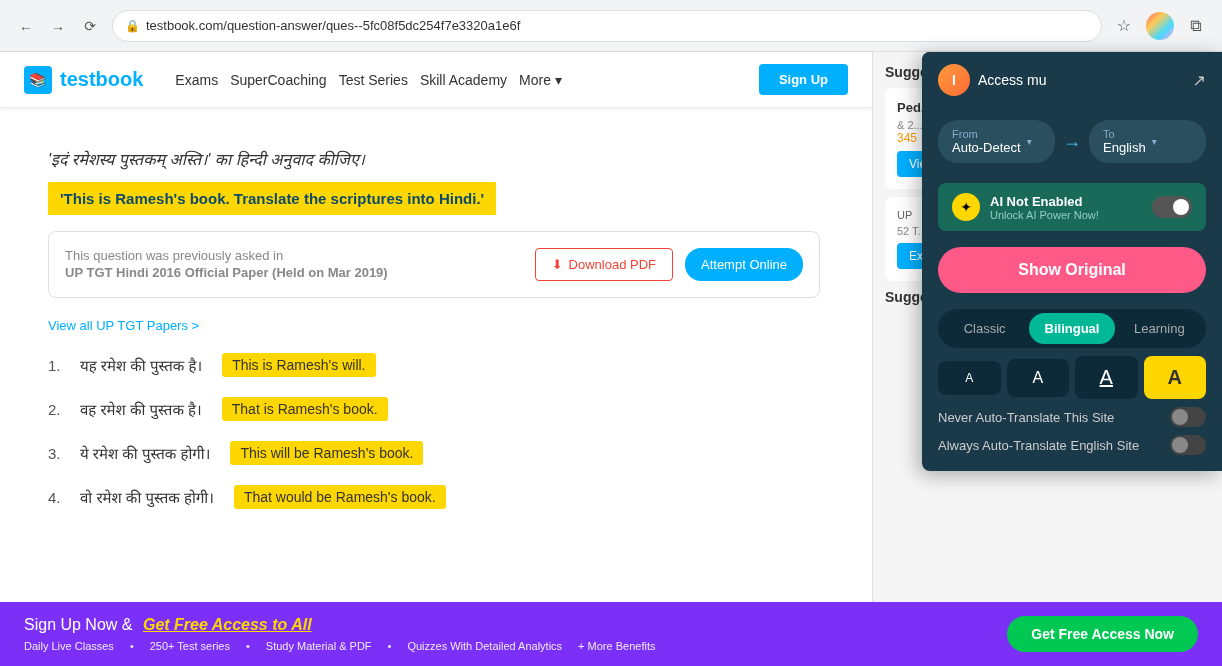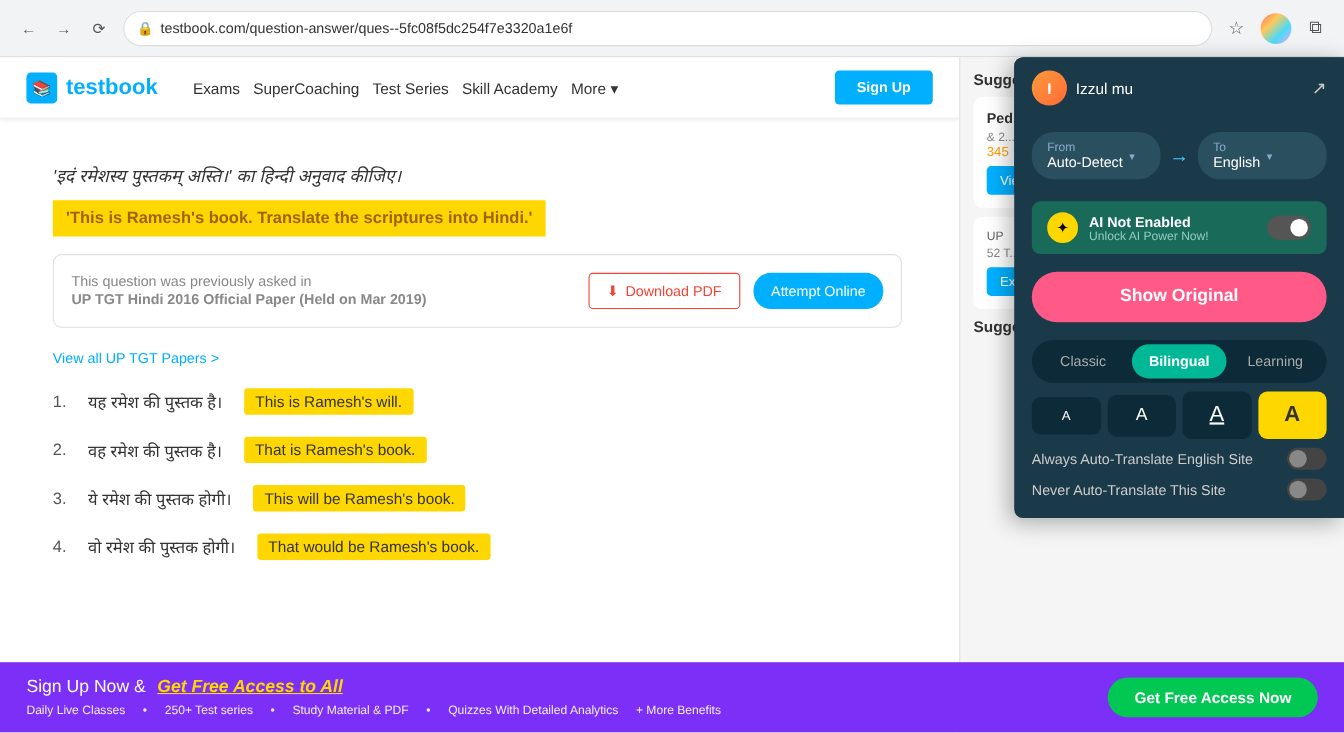--- a/index.html
+++ b/index.html
@@ -93,21 +93,21 @@
       padding: 20px 24px;
       max-width: 820px;
     }
     .question-title-hindi {
       font-size: 16px; color: #333; margin-bottom: 12px;
       font-weight: 500;
       font-style: italic;
     }
     .question-translation-highlight {
       background: #ffd700; padding: 8px 12px;
-      font-size: 15px; font-weight: 600; color: #a16207;
+      font-size: 15px; font-weight: 600; color: #0c4a6e;
       display: inline-block; margin-bottom: 16px;
     }
     .question-meta-box {
       border: 1px solid #e0e0e0; border-radius: 8px;
       padding: 16px; display: flex; align-items: center; justify-content: space-between;
       margin-bottom: 20px;
       gap: 24px;
     }
     .meta-text { font-size: 13px; color: #888; }
     .meta-buttons { display: flex; gap: 12px; }
@@ -435,21 +435,21 @@
   </div>
 </div>
 
 <div class="translation-panel">
   
   <div class="tp-header">
     <div class="tp-user">
       <div class="tp-avatar">
         <span>I</span>
       </div>
-      <span class="tp-username">Izzul mu</span>
+      <span class="tp-username">Access mu</span>
     </div>
     <span class="tp-external-icon">↗</span>
   </div>
 
   
   <div class="tp-lang-row">
     <div class="tp-lang-from">
       <div>
         <span class="tp-lang-label">From</span>
         <span class="tp-lang-value">Auto-Detect</span>
@@ -500,27 +500,27 @@
       <span class="tp-font-a-lg">A</span>
     </button>
     <button class="tp-font-opt active">
       <span style="font-size:20px;font-weight:900;color:#333">A</span>
     </button>
   </div>
 
   
   <div class="tp-settings">
     <div class="tp-setting-row">
-      <span class="tp-setting-label">Always Auto-Translate English Site</span>
+      <span class="tp-setting-label">Never Auto-Translate This Site</span>
       <div class="tp-toggle-sm">
         <div class="tp-toggle-sm-knob"></div>
       </div>
     </div>
     <div class="tp-setting-row">
-      <span class="tp-setting-label">Never Auto-Translate This Site</span>
+      <span class="tp-setting-label">Always Auto-Translate English Site</span>
       <div class="tp-toggle-sm">
         <div class="tp-toggle-sm-knob"></div>
       </div>
     </div>
   </div>
 </div>
 
 <div class="bottom-banner">
   <div class="banner-left">
     <div class="banner-title">

